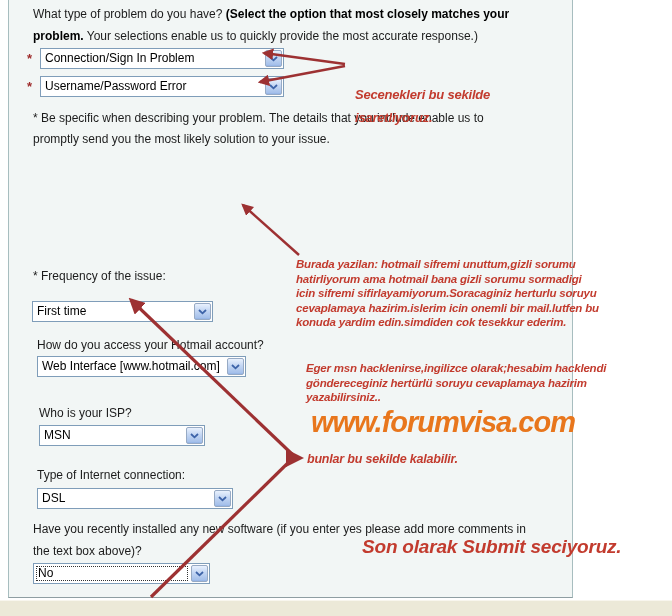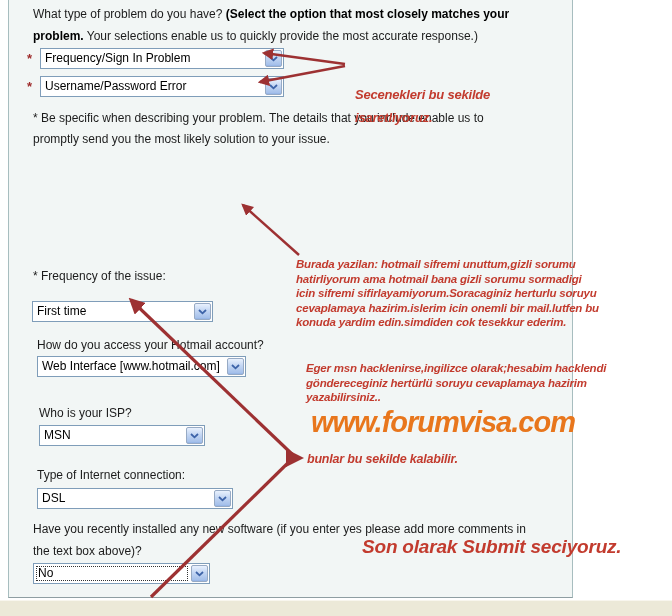--- a/index.html
+++ b/index.html
@@ -55,21 +55,21 @@
 
 <div id="root">
 
   <div class="form-panel"></div>
 
   <p class="abs lbl pre intro" style="left:33px; top:3px; width:550px;"><span>What type of problem do you have? </span><b>(Select the option that most closely matches your
 problem.</b><span> Your selections enable us to quickly provide the most accurate response.)</span></p>
 
   <span class="req" style="left:27px; top:51px;">*</span>
   <div class="combo" style="left:40px; top:48px; width:244px;">
-    <span class="val">Frequency/Sign In Problem</span>
+    <span class="val">Connection/Sign In Problem</span>
     <span class="btn">
       <svg width="9" height="6" viewBox="0 0 9 6">
           <path d="M1,1 L4.5,4.3 L8,1" stroke="#3d63a8" stroke-width="1.8" fill="none"></path>
         </svg>
     </span>
   </div>
 
   <span class="req" style="left:27px; top:79px;">*</span>
   <div class="combo" style="left:40px; top:76px; width:244px;">
     <span class="val">Username/Password Error</span>

